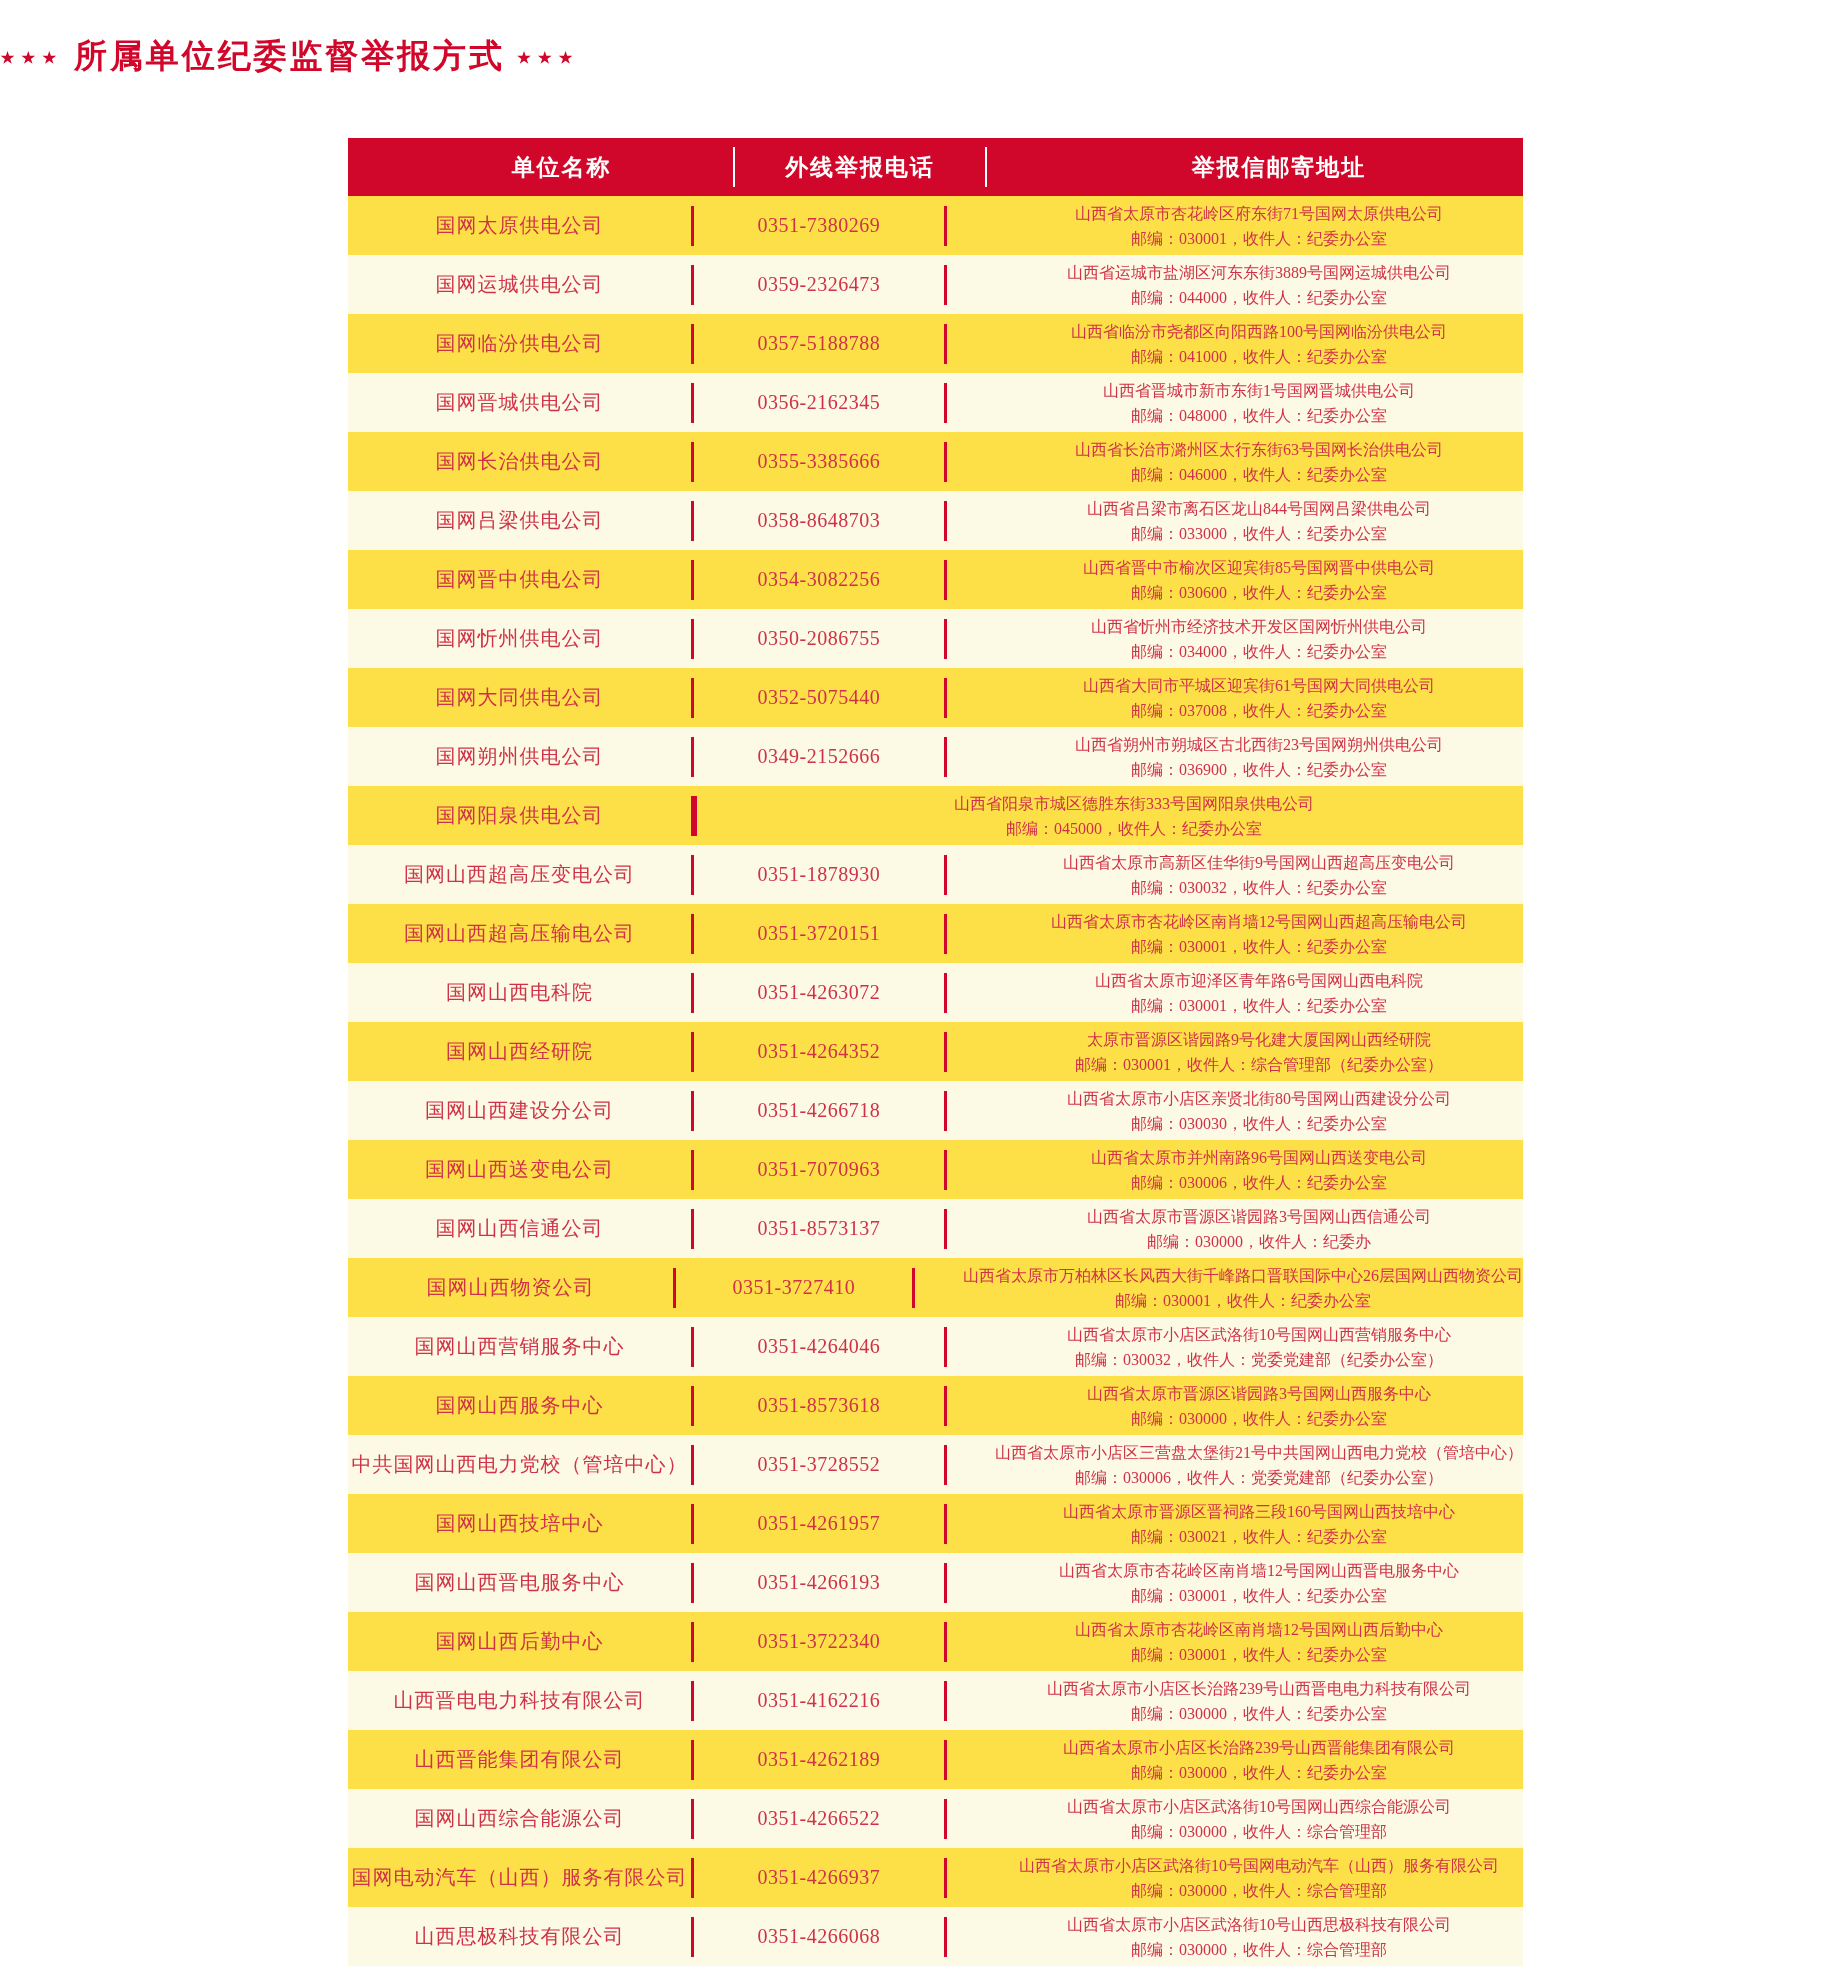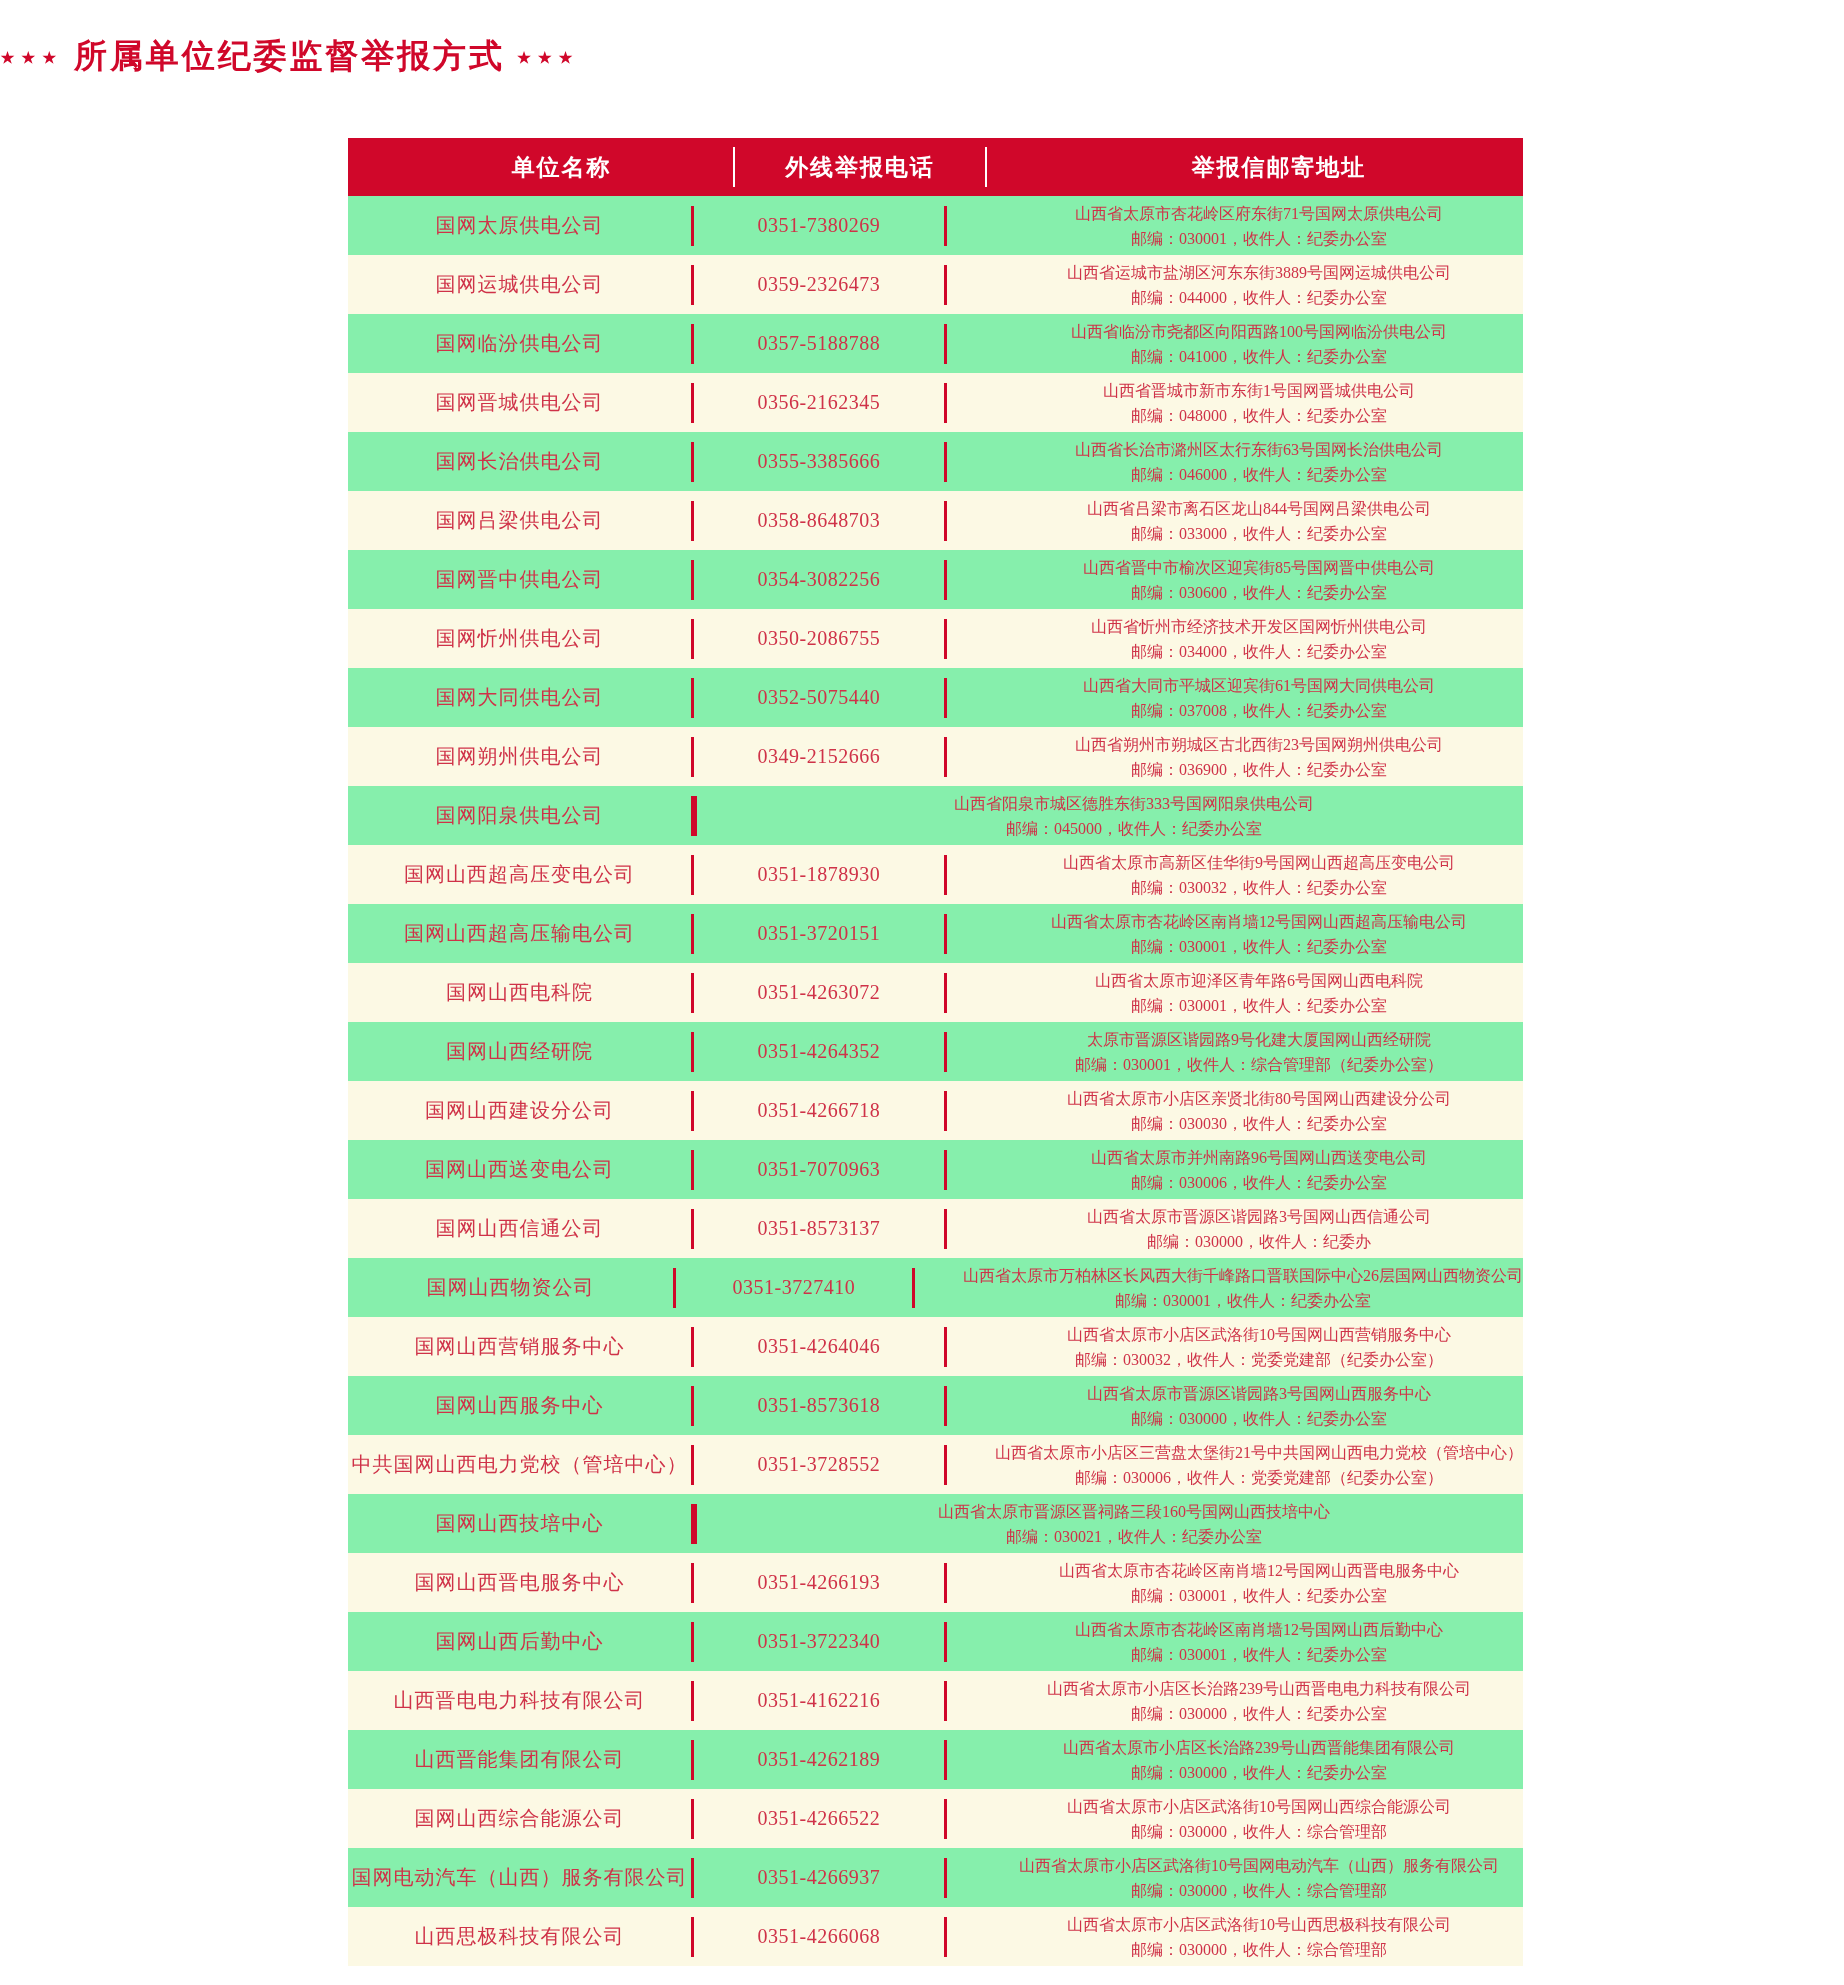--- a/index.html
+++ b/index.html
@@ -33,21 +33,21 @@
     color:#ffffff;
     font-family:"Liberation Sans", sans-serif;
     font-weight:bold;
     font-size:23px;
     letter-spacing:1.9px;
     padding-left:42px;
   }
   .row {
     display:flex;
     height:59px;
-    background:#86efac;
+    background:#fde047;
   }
   .row.alt { background:var(--stripe-cream,#fcf9e4); }
 
   .cell {
     height:100%;
     display:flex;
     flex-direction:column;
     justify-content:center;
     align-items:center;
     text-align:center;
@@ -320,20 +320,21 @@
     <div class="vbar"></div>
     <div class="cell c3 addr">
       <div class="addr-line">山西省太原市小店区三营盘太堡街21号中共国网山西电力党校（管培中心）</div>
       <div class="addr-line">邮编：030006，收件人：党委党建部（纪委办公室）</div>
     </div>
   </div>
 
   <div class="row">
     <div class="cell c1 unit">国网山西技培中心</div>
     <div class="vbar"></div>
+    <div class="cell c2 phone">0351-4261957</div>
     <div class="vbar"></div>
     <div class="cell c3 addr">
       <div class="addr-line">山西省太原市晋源区晋祠路三段160号国网山西技培中心</div>
       <div class="addr-line">邮编：030021，收件人：纪委办公室</div>
     </div>
   </div>
 
   <div class="row alt">
     <div class="cell c1 unit">国网山西晋电服务中心</div>
     <div class="vbar"></div>

